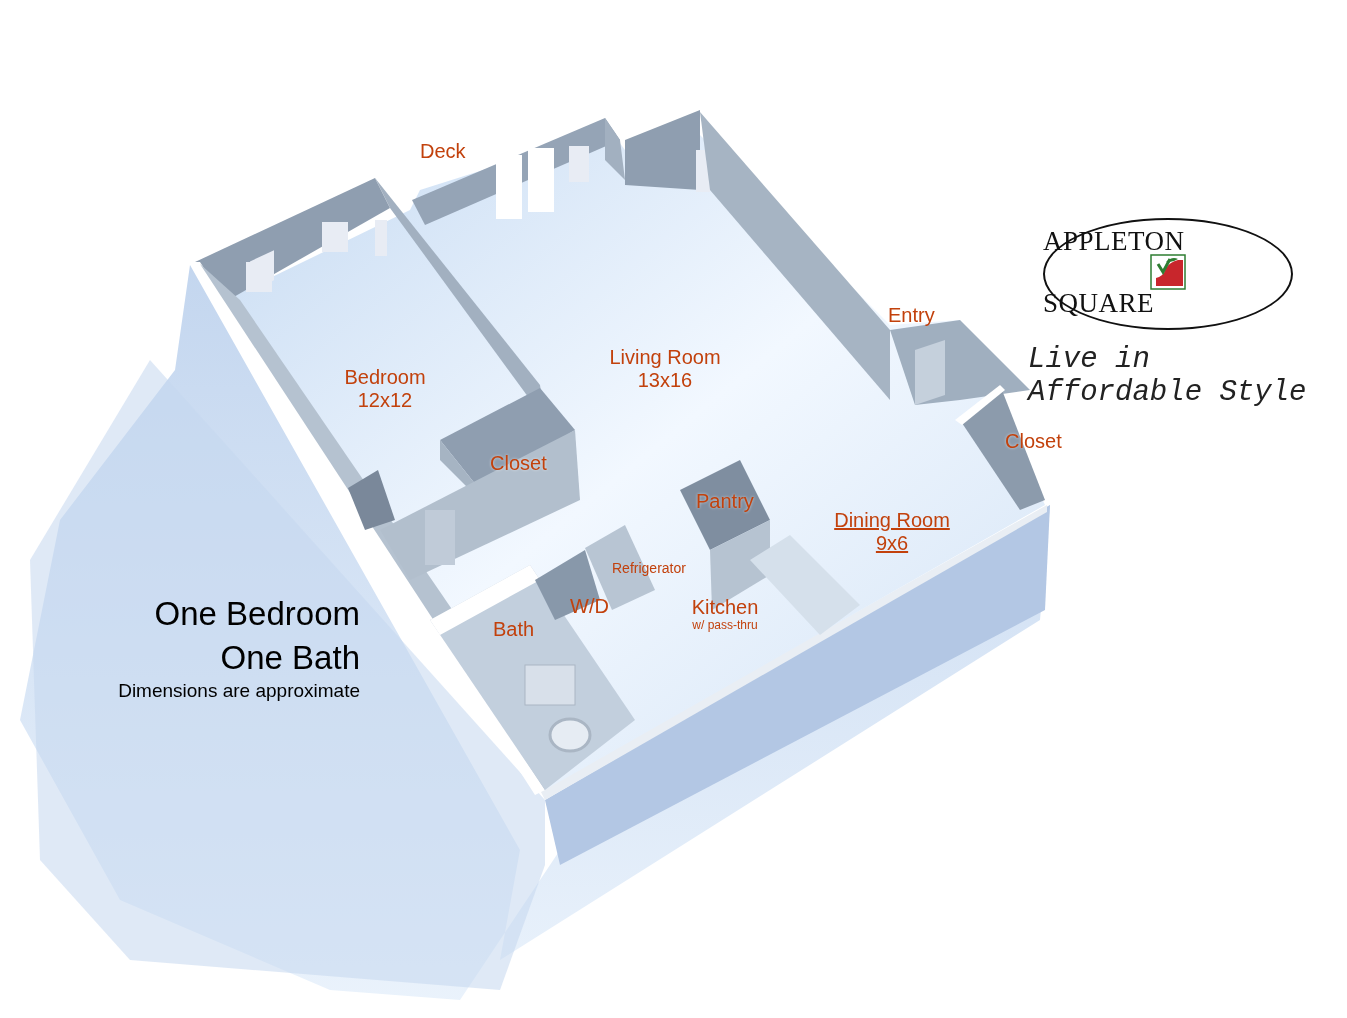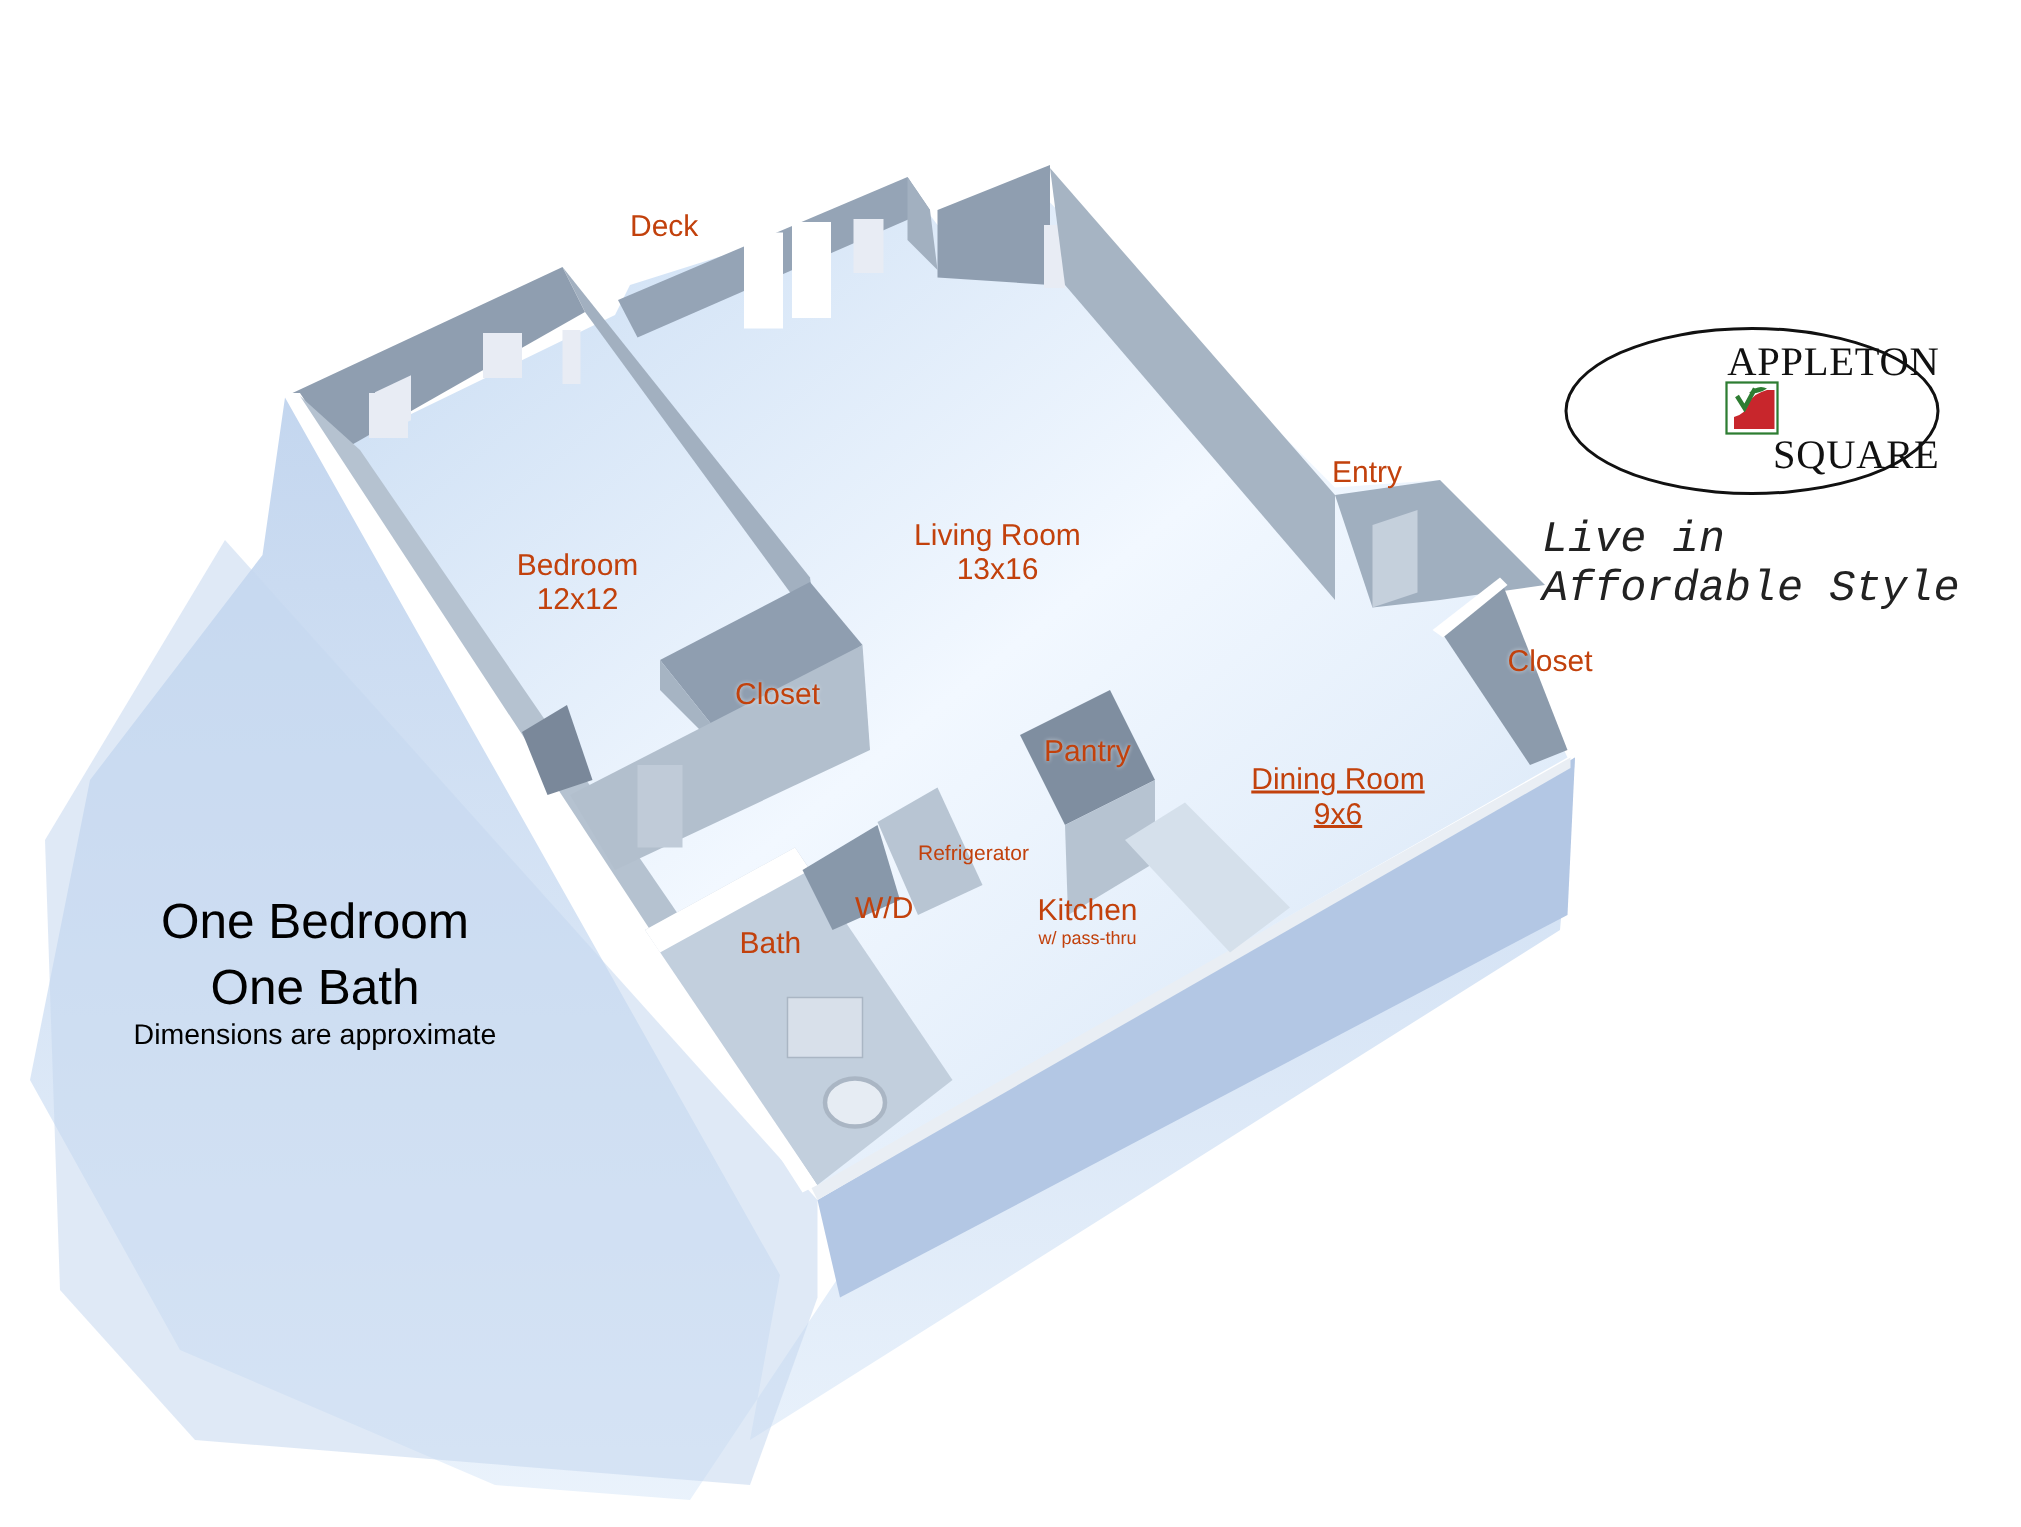--- a/index.html
+++ b/index.html
@@ -14,34 +14,34 @@
     font-family: "Liberation Sans", sans-serif; line-height: 1.15;
   }
   .lbl.shadow { text-shadow: 0 0 3px rgba(255,255,255,0.6); }
   .room-name { font-size: 20px; display: block; }
   .room-dim { font-size: 20px; display: block; }
   .small { font-size: 16px; }
   .tiny { font-size: 12px; display: block; }
 
   #info {
     position: absolute; left: 60px; top: 592px; width: 300px;
-    text-align: center; color: #000;
+    text-align: right; color: #000;
   }
   #info .big { font-size: 33px; line-height: 44px; display: block; }
   #info .note { font-size: 19px; line-height: 22px; display: block; }
 
   #logo {
     position: absolute; left: 1043px; top: 218px; width: 250px; height: 112px;
   }
   #logo-oval {
     position: absolute; left: 0; top: 0; width: 246px; height: 108px;
     border: 2px solid #111; border-radius: 50%; background: #fff;
   }
   #logo .brand {
-    position: absolute; left: 0; width: 250px; text-align: right;
+    position: absolute; left: 0; width: 250px; text-align: left;
     font-family: "Liberation Serif", serif; color: #111; letter-spacing: 0.5px;
     font-size: 27px;
   }
   #logo .brand.top { top: 8px; }
   #logo .brand.bot { top: 70px; }
   #logo-mark { position: absolute; left: 107px; top: 36px; width: 36px; height: 36px; }
   #tagline {
     position: absolute; left: 1028px; top: 343px; width: 290px; text-align: left;
     font-family: Liberation Mono, monospace; font-style: italic; font-size: 29px; color: #222;
   }

